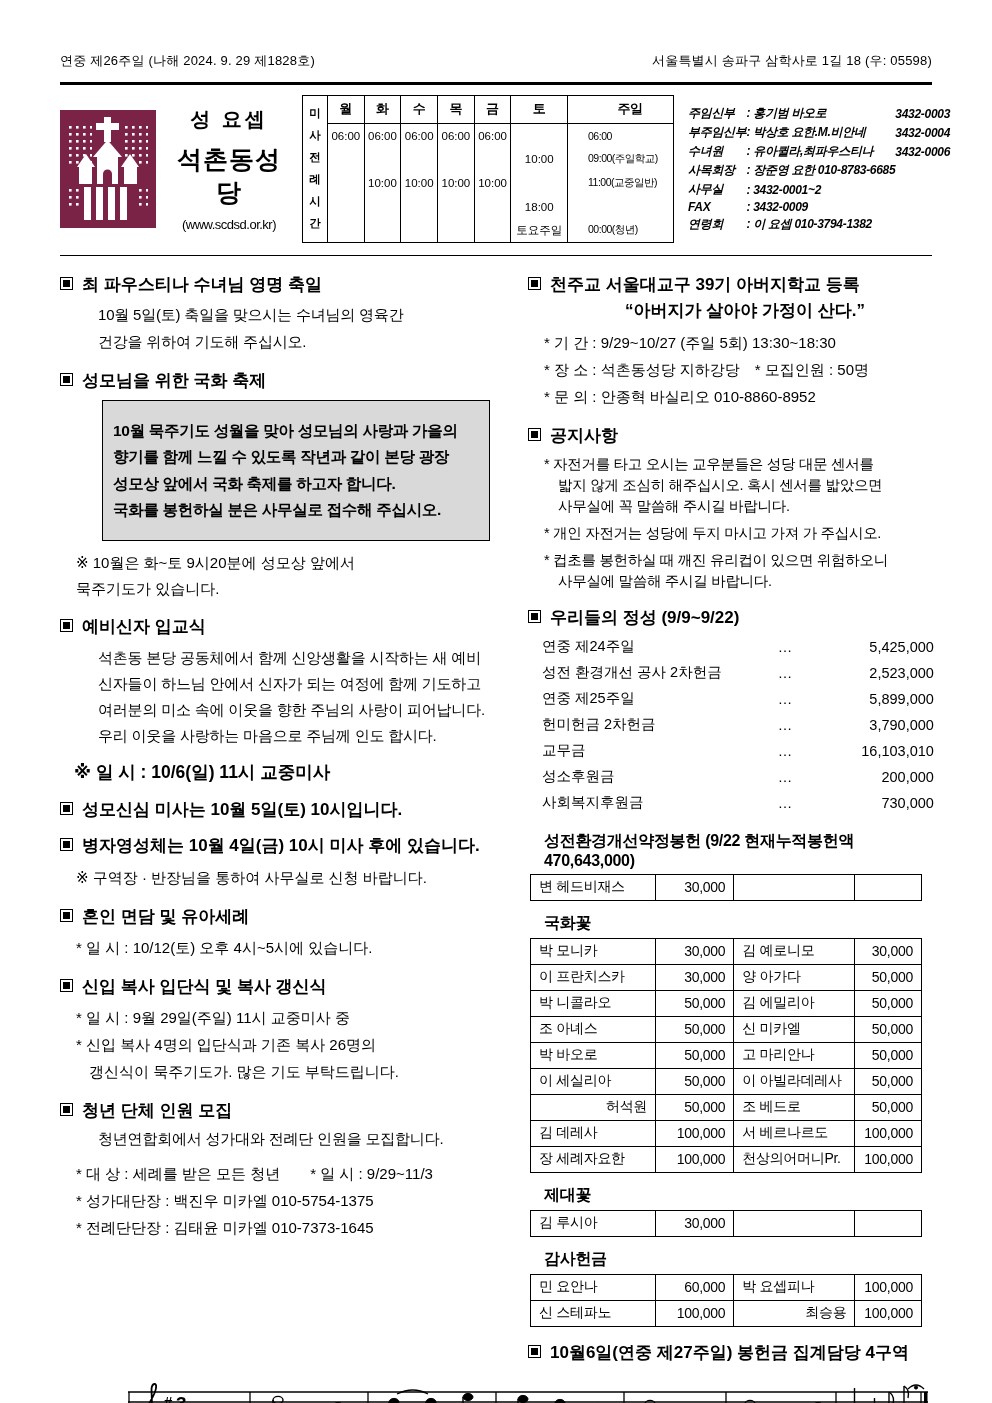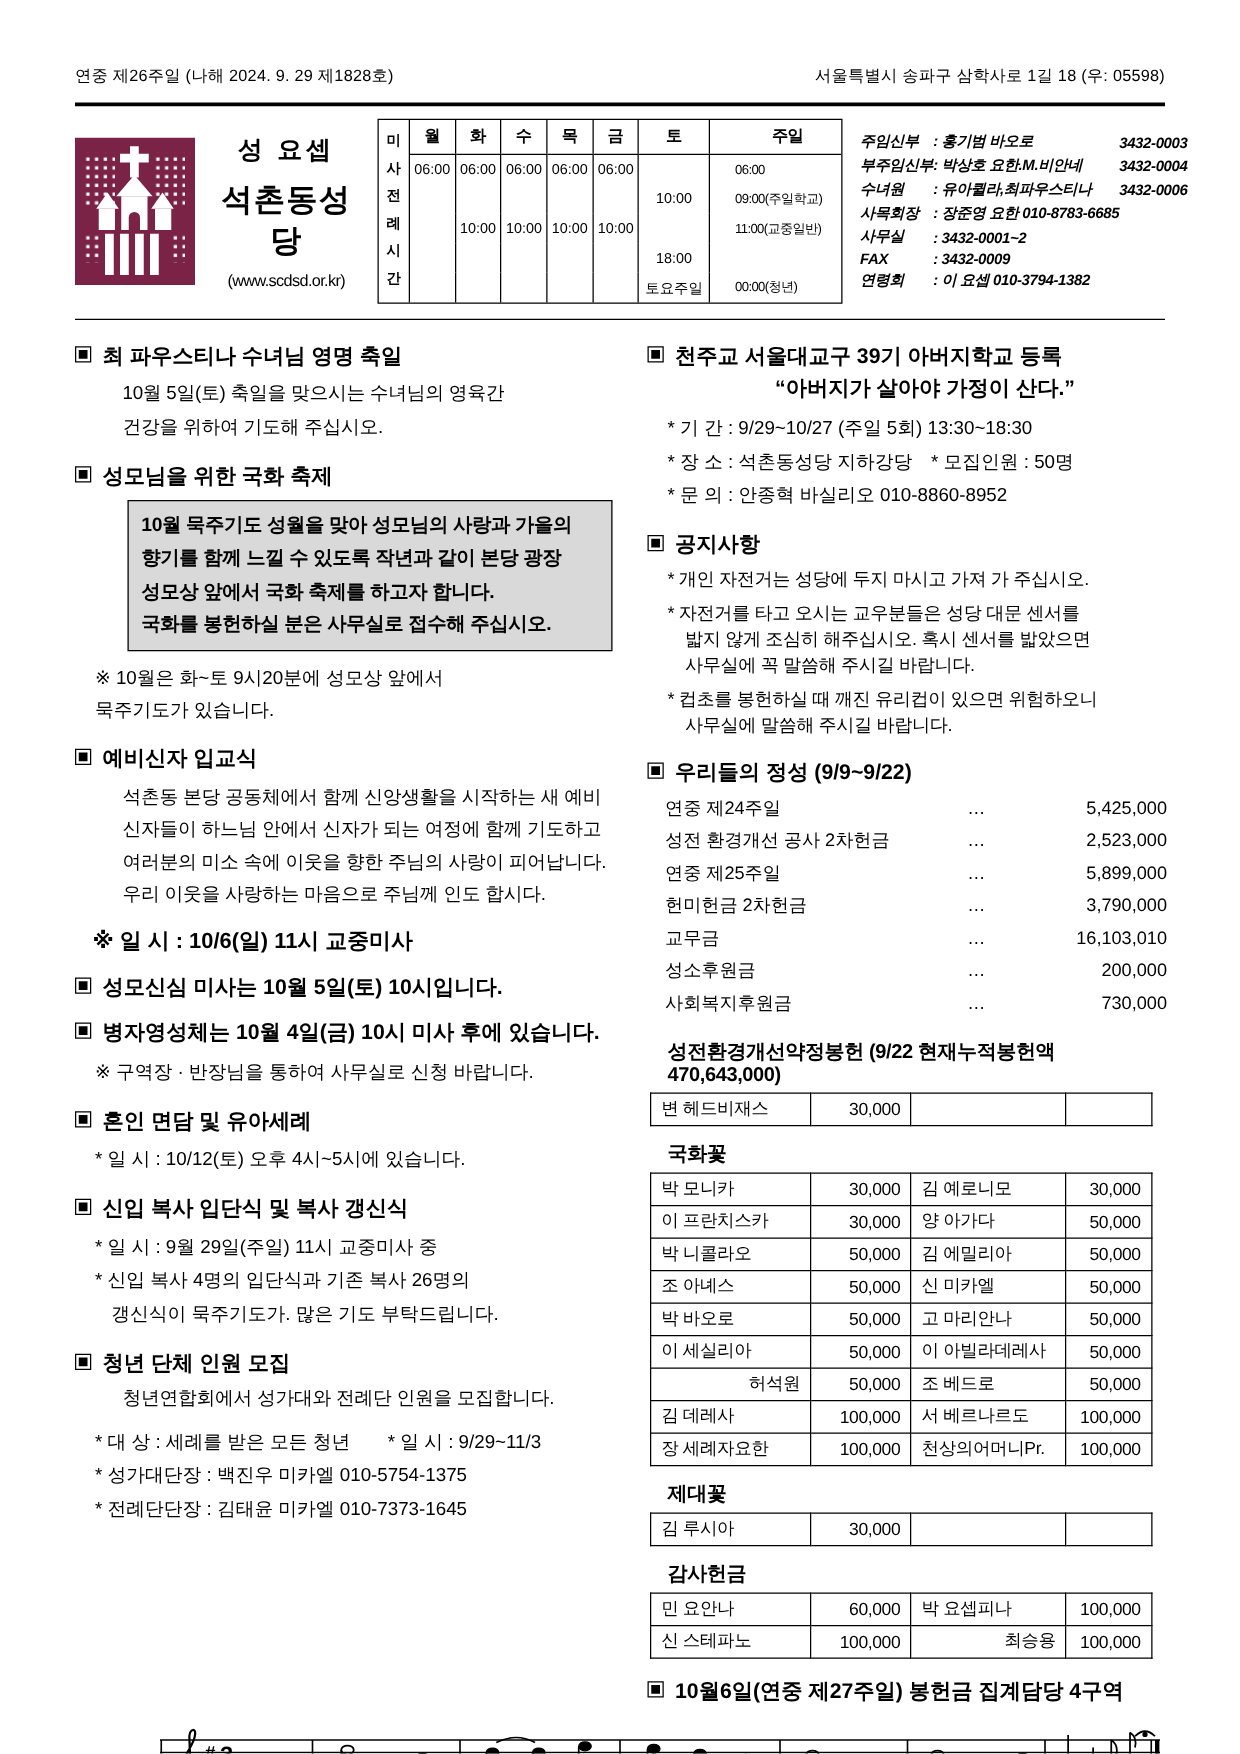--- a/index.html
+++ b/index.html
@@ -27,31 +27,31 @@
   .sched-table td:first-child{border-left:none;}
   .sched-table tr:first-child td{border-bottom:1px solid #000;font-weight:700;height:25px;font-size:13px;}
   .sched-table td:nth-child(7){text-align:left;padding-left:20px;font-size:10.5px;letter-spacing:-0.5px;}
   .sched-table tr:first-child td:nth-child(7){text-align:center;font-size:13px;}
   .contacts{flex:1;}
   .contacts table{border-collapse:collapse;width:100%;}
   .contacts td{font-size:12px;font-weight:600;padding:1px 0;white-space:nowrap;letter-spacing:-0.3px;font-style:italic;}
   .contacts td:first-child{width:82px;}
   .contacts td:last-child{width:76px;}
   
-  .cols{display:flex;gap:28px;margin-top:18px;}
+  .cols{display:flex;gap:38px;margin-top:18px;}
   .col-left{width:430px;flex:0 0 auto;}
   .col-right{flex:1;min-width:0;}
   .section{margin-bottom:15px;}
   .sec-title{display:flex;align-items:flex-start;gap:9px;font-size:17px;font-weight:700;line-height:1.25;}
   .sq{flex:0 0 auto;width:11px;height:11px;border:1.5px solid #000;position:relative;margin-top:3px;}
   .sq::after{content:"";position:absolute;left:2px;top:2px;right:2px;bottom:2px;background:#000;}
   .body-text{font-size:15px;line-height:1.75;margin:7px 0 0 38px;white-space:pre-line;letter-spacing:-0.2px;}
   .note-text{font-size:15px;line-height:1.7;margin:9px 0 0 16px;white-space:pre-line;}
   .note-big{font-size:17.5px;font-weight:700;margin:10px 0 0 14px;}
-  .gray-box{margin:9px 0 0 42px;background:#d9d9d9;border:1.5px solid #000;padding:7px 10px;
+  .gray-box{margin:9px 0 0 42px;background:#d9d9d9;border:1.5px solid #000;padding:17px 10px;
             font-size:15.5px;font-weight:700;line-height:1.7;white-space:pre-line;letter-spacing:-0.3px;}
   .star-line{font-size:15px;line-height:1.8;margin-left:16px;white-space:pre-line;padding-left:13px;text-indent:-13px;}
   .lines-wrap{margin-top:7px;}
   .subtitle{font-size:17px;font-weight:700;text-align:center;margin:4px 0 0 30px;}
   .notice-item{font-size:14.5px;line-height:1.45;margin:2px 0 6px 16px;white-space:pre-line;
                padding-left:14px;text-indent:-14px;letter-spacing:-0.3px;}
   
   .off-table{border-collapse:collapse;width:97%;margin:6px 0 0 14px;}
   .off-table td{font-size:14.5px;height:26px;padding:0;}
   .off-table td:nth-child(1){width:56%;}
@@ -322,24 +322,24 @@
             <div class="star-line">* 문 의 : 안종혁 바실리오 010-8860-8952</div>
           </div>
       </div>
 
       <div class="section">
         <div class="sec-title">
             <span class="sq"></span>
           <span>공지사항</span>
           </div>
         <div class="lines-wrap">
-            <div class="notice-item">* 개인 자전거는 성당에 두지 마시고 가져 가 주십시오.</div>
             <div class="notice-item">* 자전거를 타고 오시는 교우분들은 성당 대문 센서를
 밟지 않게 조심히 해주십시오. 혹시 센서를 밟았으면
 사무실에 꼭 말씀해 주시길 바랍니다.</div>
+            <div class="notice-item">* 개인 자전거는 성당에 두지 마시고 가져 가 주십시오.</div>
             <div class="notice-item">* 컵초를 봉헌하실 때 깨진 유리컵이 있으면 위험하오니
 사무실에 말씀해 주시길 바랍니다.</div>
           </div>
       </div>
 
       <div class="section">
         <div class="sec-title">
             <span class="sq"></span>
           <span>우리들의 정성 (9/9~9/22)</span>
           </div>

